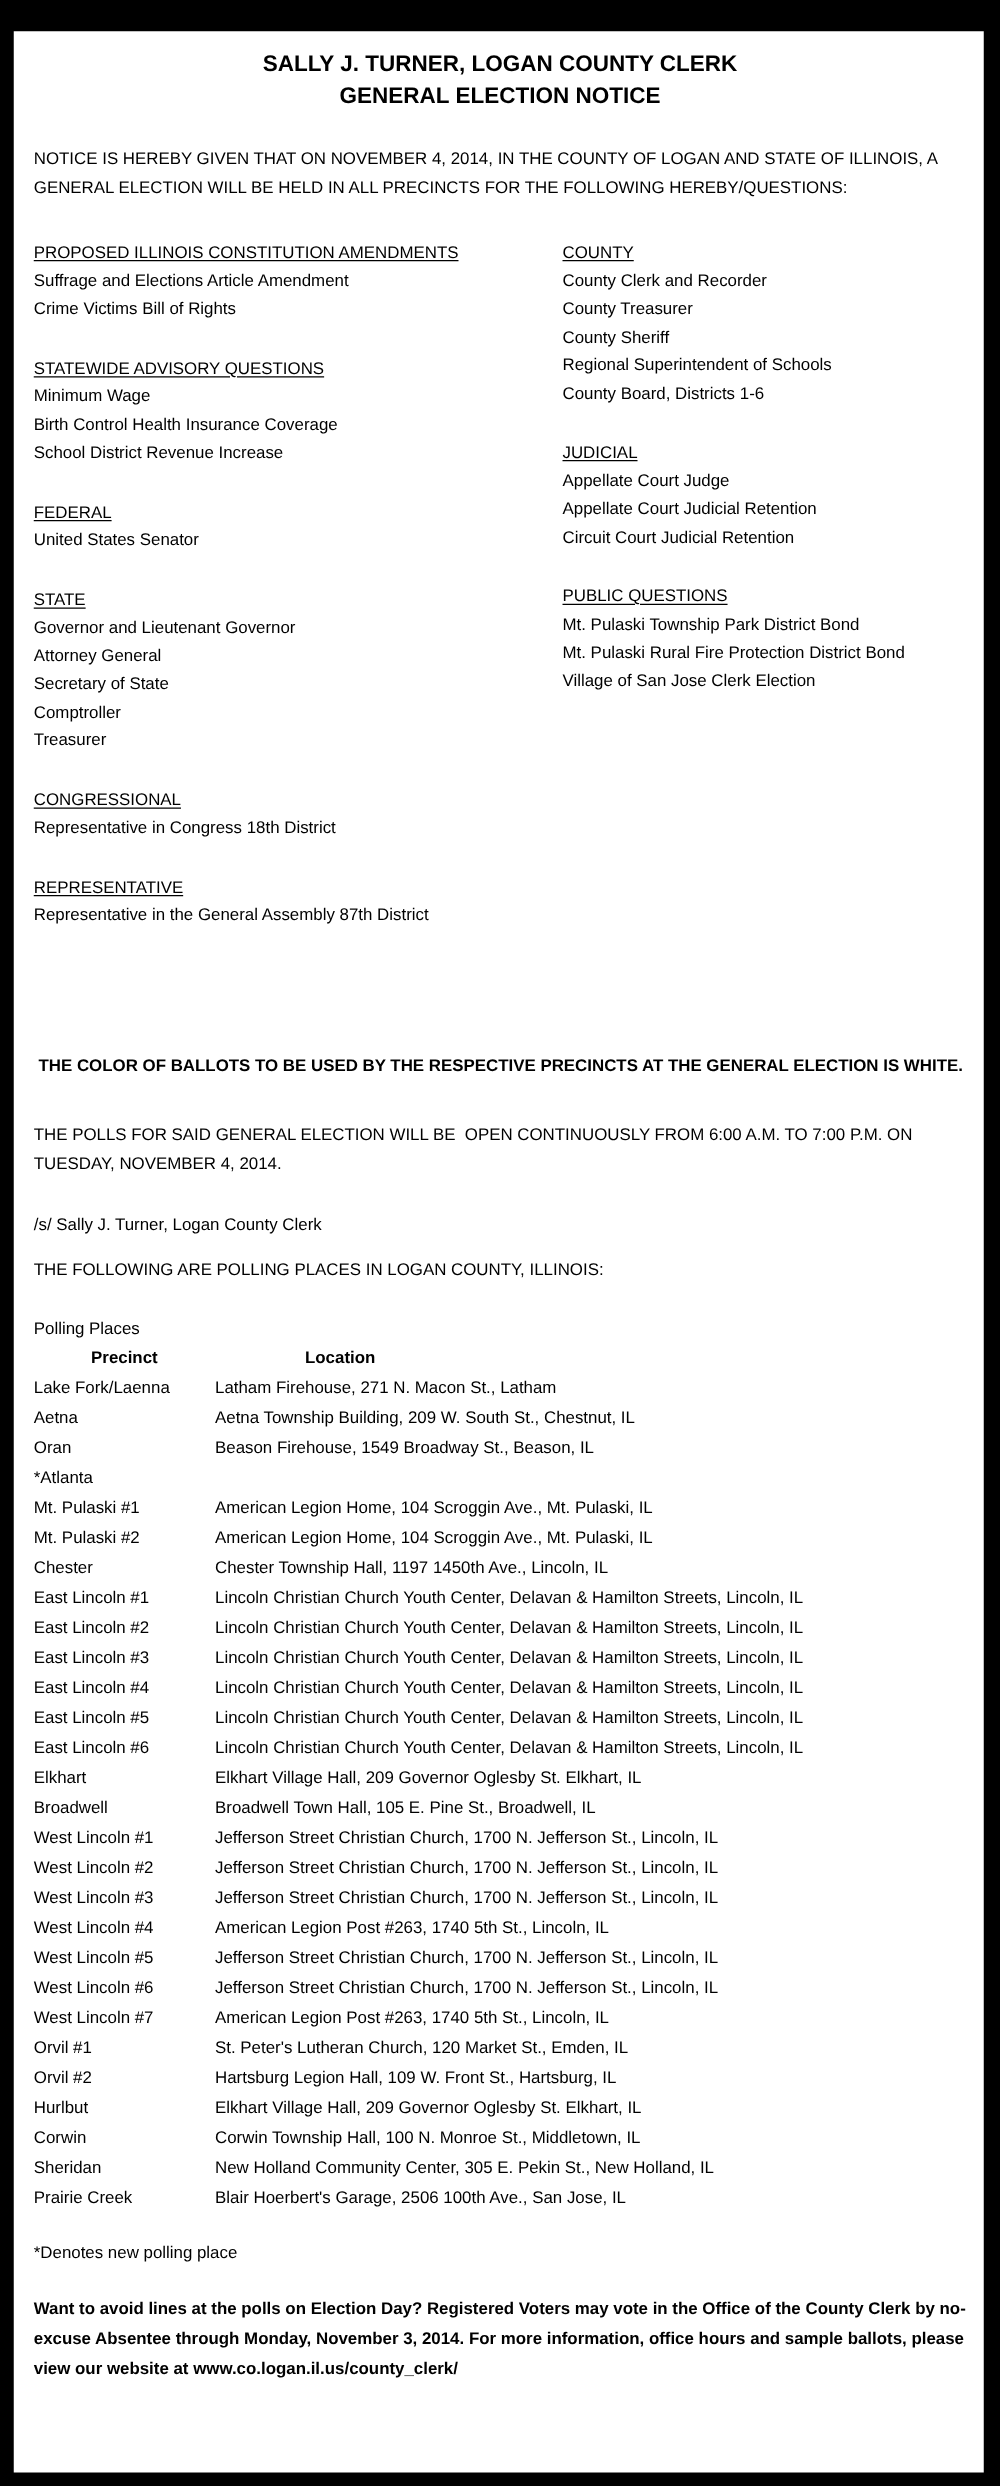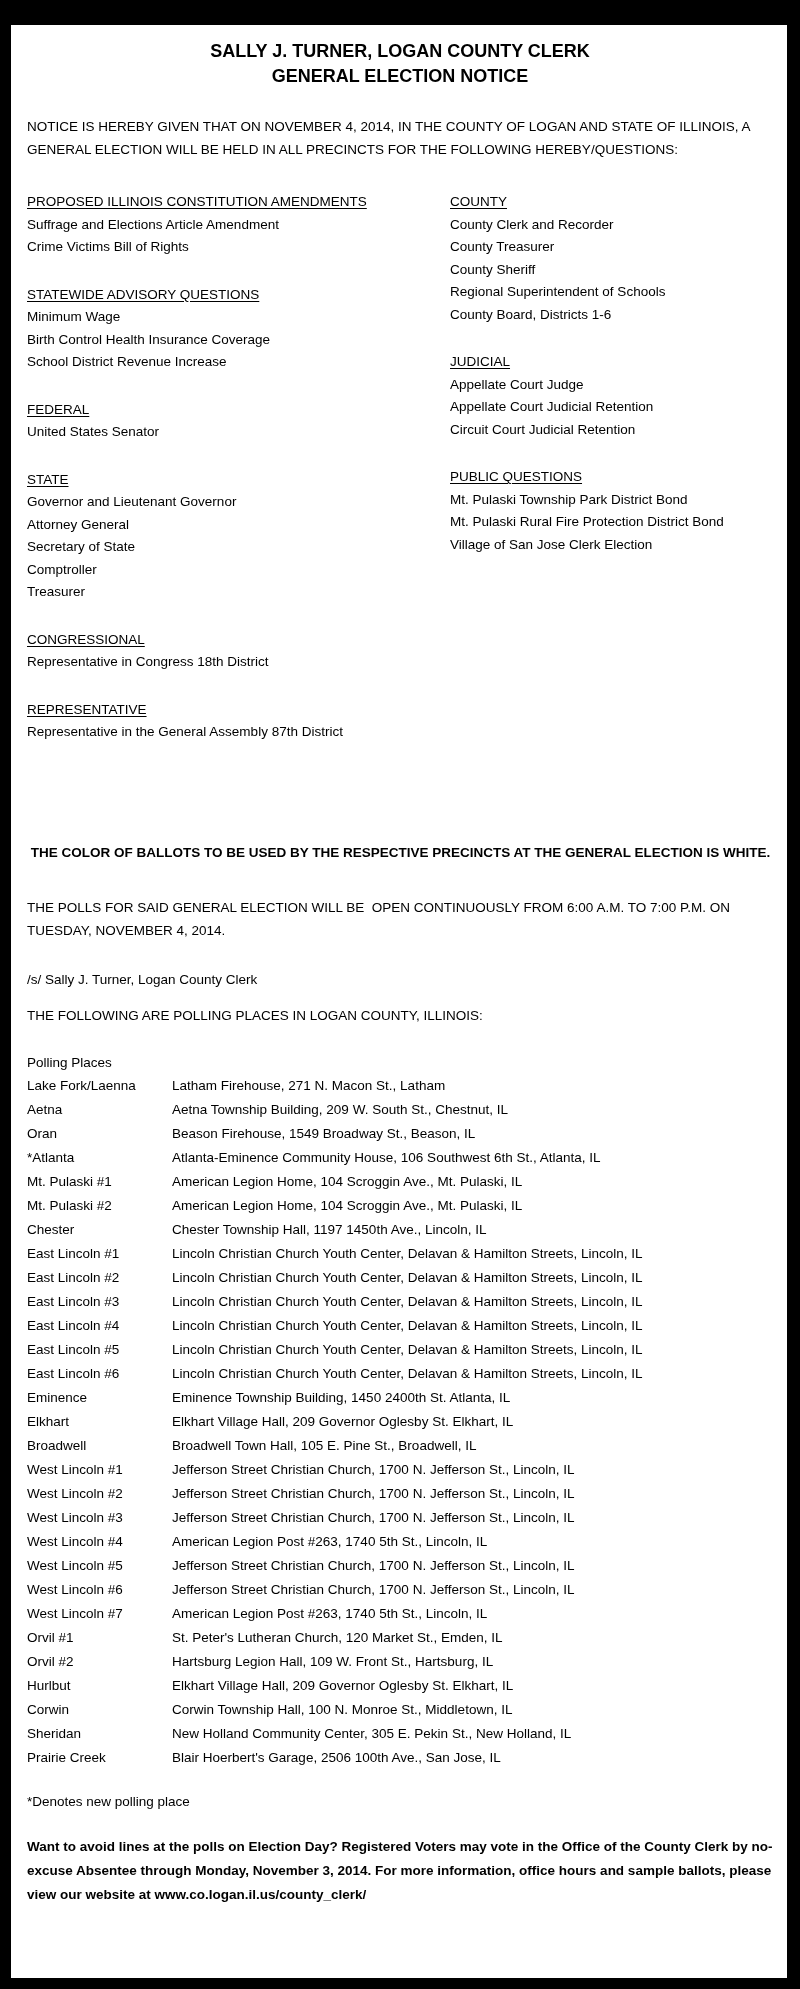--- a/index.html
+++ b/index.html
@@ -116,36 +116,39 @@
 
     <p class="para prewrap polls">THE POLLS FOR SAID GENERAL ELECTION WILL BE  OPEN CONTINUOUSLY FROM 6:00 A.M. TO 7:00 P.M. ON TUESDAY, NOVEMBER 4, 2014.</p>
 
     <p class="para sig">/s/ Sally J. Turner, Logan County Clerk</p>
 
     <p class="para polling-intro">THE FOLLOWING ARE POLLING PLACES IN LOGAN COUNTY, ILLINOIS:</p>
 
     <p class="para pp-label">Polling Places</p>
 
     <div class="table">
+      <div class="trow thead">
+        <div class="tc1">Precinct</div>
+        <div class="tc2">Location</div>
+      </div>
       <div>
           <div class="trow">
             <div class="tc1">Lake Fork/Laenna</div>
             <div class="tc2">Latham Firehouse, 271 N. Macon St., Latham</div>
           </div>
           <div class="trow">
             <div class="tc1">Aetna</div>
             <div class="tc2">Aetna Township Building, 209 W. South St., Chestnut, IL</div>
           </div>
           <div class="trow">
             <div class="tc1">Oran</div>
             <div class="tc2">Beason Firehouse, 1549 Broadway St., Beason, IL</div>
           </div>
           <div class="trow">
             <div class="tc1">*Atlanta</div>
-            <div class="tc2">Atlanta-Eminence Community House, 106 Southwest 6th St., Atlanta, IL</div>
           </div>
           <div class="trow">
             <div class="tc1">Mt. Pulaski #1</div>
             <div class="tc2">American Legion Home, 104 Scroggin Ave., Mt. Pulaski, IL</div>
           </div>
           <div class="trow">
             <div class="tc1">Mt. Pulaski #2</div>
             <div class="tc2">American Legion Home, 104 Scroggin Ave., Mt. Pulaski, IL</div>
           </div>
           <div class="trow">
@@ -170,24 +173,20 @@
           </div>
           <div class="trow">
             <div class="tc1">East Lincoln #5</div>
             <div class="tc2">Lincoln Christian Church Youth Center, Delavan &amp; Hamilton Streets, Lincoln, IL</div>
           </div>
           <div class="trow">
             <div class="tc1">East Lincoln #6</div>
             <div class="tc2">Lincoln Christian Church Youth Center, Delavan &amp; Hamilton Streets, Lincoln, IL</div>
           </div>
           <div class="trow">
-            <div class="tc1">Eminence</div>
-            <div class="tc2">Eminence Township Building, 1450 2400th St. Atlanta, IL</div>
-          </div>
-          <div class="trow">
             <div class="tc1">Elkhart</div>
             <div class="tc2">Elkhart Village Hall, 209 Governor Oglesby St. Elkhart, IL</div>
           </div>
           <div class="trow">
             <div class="tc1">Broadwell</div>
             <div class="tc2">Broadwell Town Hall, 105 E. Pine St., Broadwell, IL</div>
           </div>
           <div class="trow">
             <div class="tc1">West Lincoln #1</div>
             <div class="tc2">Jefferson Street Christian Church, 1700 N. Jefferson St., Lincoln, IL</div>

